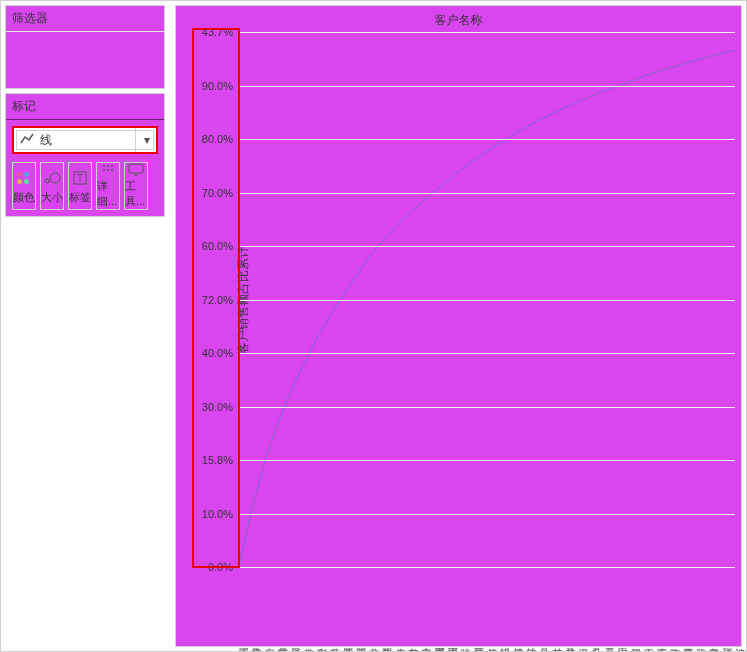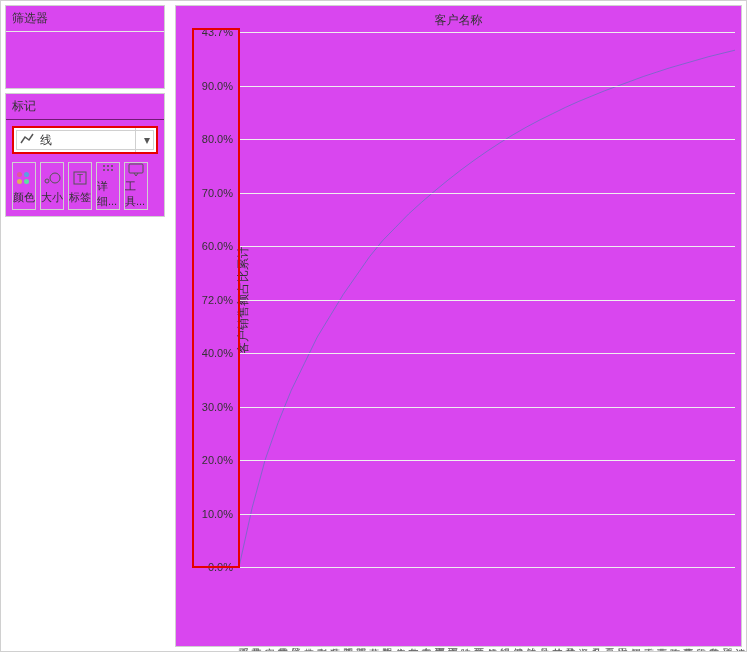--- a/index.html
+++ b/index.html
@@ -199,21 +199,21 @@
   <div class="plot" id="plot">
     <div class="yaxis-label">客户销售额占比累计</div>
     <svg class="curve" id="curve" preserveAspectRatio="none" viewBox="0 0 100 100">
         <path d="M0.000 100.000 L2.632 89.000 L5.263 80.000 L7.895 73.000 L10.526 67.000 L13.158 62.000 L15.789 57.000 L18.421 53.000 L21.053 49.000 L23.684 45.500 L26.316 42.000 L28.947 39.000 L31.579 36.500 L34.211 34.000 L36.842 31.800 L39.474 29.700 L42.105 27.700 L44.737 25.800 L47.368 24.000 L50.000 22.300 L52.632 20.700 L55.263 19.200 L57.895 17.800 L60.526 16.500 L63.158 15.300 L65.789 14.100 L68.421 13.000 L71.053 12.000 L73.684 11.000 L76.316 10.100 L78.947 9.200 L81.579 8.300 L84.211 7.500 L86.842 6.700 L89.474 6.000 L92.105 5.300 L94.737 4.600 L97.368 4.000 L100.000 3.400 " stroke="#4a78b5" stroke-width="0.6" fill="none" vector-effect="non-scaling-stroke"></path>
       </svg>
   <div class="gridline" style="top: 100%;"></div>
       <div class="ytick" style="top: 100%;">0.0%</div>
       <div class="gridline" style="top: 90%;"></div>
       <div class="ytick" style="top: 90%;">10.0%</div>
       <div class="gridline" style="top: 80%;"></div>
-      <div class="ytick" style="top: 80%;">20.0%</div>
+      <div class="ytick" style="top: 80%;">15.8%</div>
       <div class="gridline" style="top: 70%;"></div>
       <div class="ytick" style="top: 70%;">30.0%</div>
       <div class="gridline" style="top: 60%;"></div>
       <div class="ytick" style="top: 60%;">40.0%</div>
       <div class="gridline" style="top: 50%;"></div>
       <div class="ytick" style="top: 50%;">72.0%</div>
       <div class="gridline" style="top: 40%;"></div>
       <div class="ytick" style="top: 40%;">60.0%</div>
       <div class="gridline" style="top: 30%;"></div>
       <div class="ytick" style="top: 30%;">70.0%</div>

